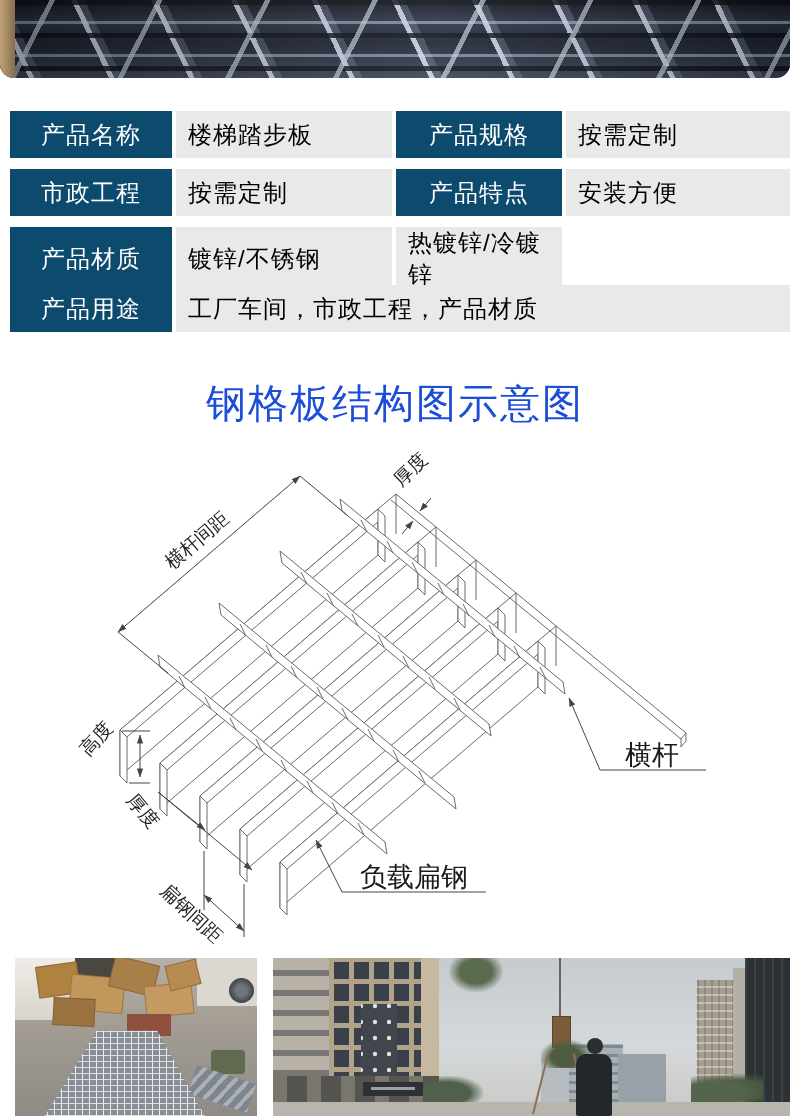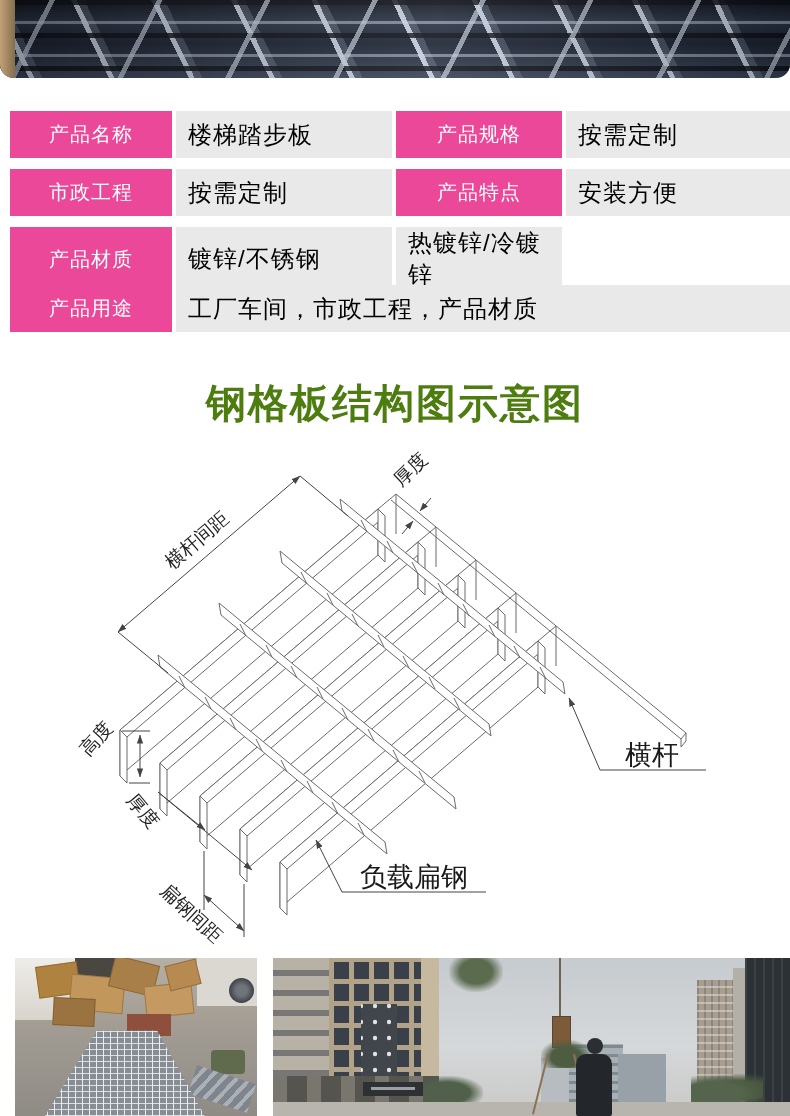--- a/index.html
+++ b/index.html
@@ -17,28 +17,28 @@
         background:repeating-linear-gradient(180deg,rgba(12,15,23,.85) 0 5px,transparent 5px 21px,rgba(205,214,228,.5) 21px 24px,transparent 24px 33px);}
   .hero .sheen{position:absolute;inset:0;
         background:linear-gradient(90deg,rgba(0,0,0,.3),rgba(255,255,255,.10) 55%,rgba(0,0,0,.22));}
   .hero .edge{position:absolute;left:0;top:0;width:15px;height:100%;
         background:linear-gradient(90deg,#c2a176,#846e4d);}
 
   
   .spec{position:absolute;left:10px;top:111px;width:780px;}
   .srow{display:grid;grid-template-columns:162px 216px 166px auto;column-gap:4px;height:47px;margin-bottom:11px;}
   .srow.full{grid-template-columns:162px auto;}
-  .lbl{background:#ec4899;color:#fff;display:flex;align-items:center;justify-content:center;
-       font-size:20px;letter-spacing:1px;}
+  .lbl{background:#0c4a6e;color:#fff;display:flex;align-items:center;justify-content:center;
+       font-size:24px;letter-spacing:1px;}
   .val{background:#e9e9e9;color:#000;display:flex;align-items:center;padding-left:12px;
        font-size:24px;letter-spacing:1px;}
 
   
   .dtitle{position:absolute;left:0;top:376px;width:790px;text-align:center;
-          font-size:40px;font-weight:700;color:#4d7c0f;letter-spacing:2px;}
+          font-size:40px;font-weight:400;color:#1d4ed8;letter-spacing:2px;}
   .diagram{position:absolute;left:0;top:440px;width:790px;height:505px;}
   .diagram svg{display:block;}
   .dimtxt{font-size:19px;fill:#222;}
   .bigtxt{font-size:27px;fill:#1a1a1a;}
 
   
   .photo{position:absolute;top:958px;height:158px;overflow:hidden;}
   .photo *{position:absolute;}
   .pl{left:15px;width:242px;background:linear-gradient(180deg,#b5afa6 0%,#a39d94 40%,#8f8b85 100%);}
   .pl-wall{left:0;top:0;width:78px;height:62px;background:linear-gradient(180deg,#efede9,#d8d4cc);}

